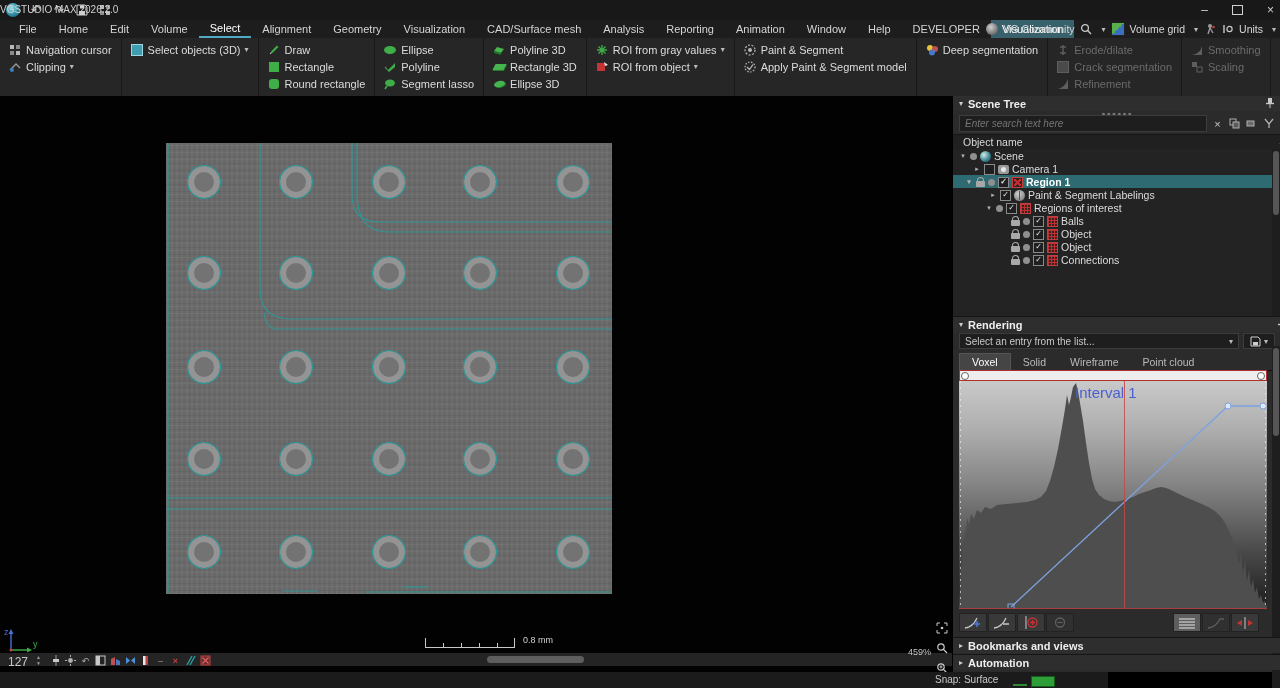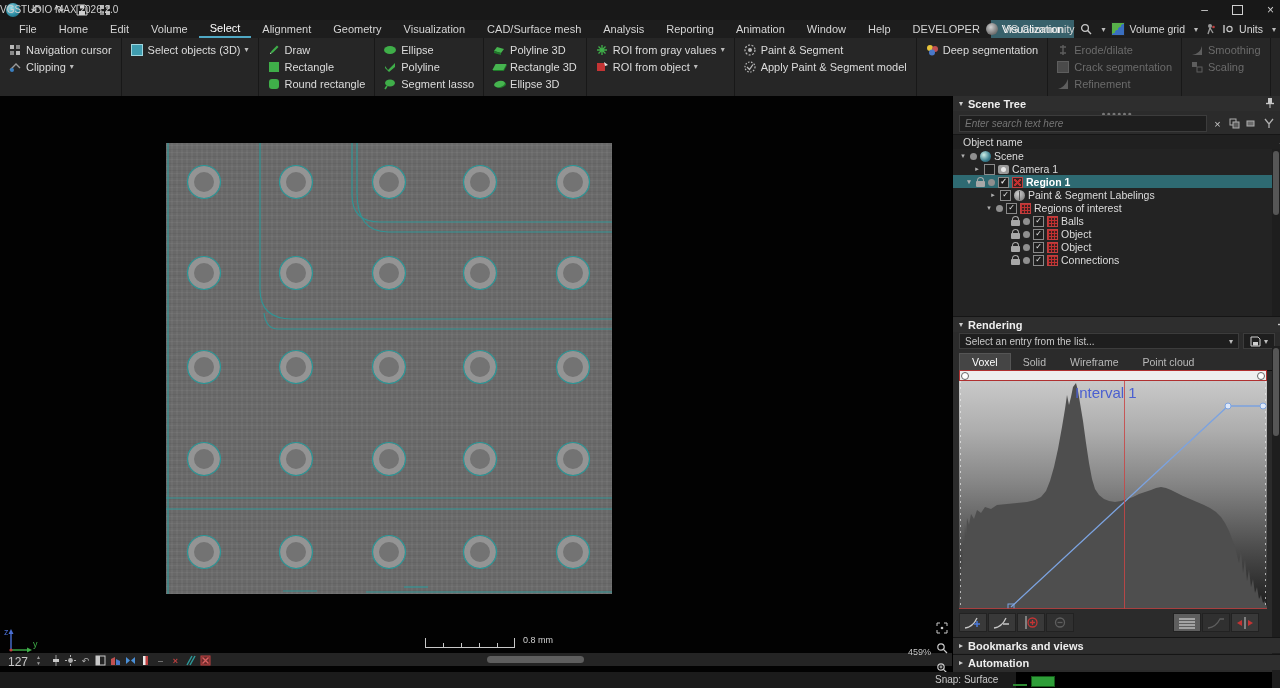--- a/index.html
+++ b/index.html
@@ -61,21 +61,21 @@
   #hscroll{left:0;top:557px;width:952px;height:13px;background:#242424}
   #hthumb{left:487px;top:560px;width:97px;height:7px;border-radius:4px;background:#5e5e5e}
   #slice{left:8px;top:559px;color:#c8c8c8;font-size:12px}
   #spin{left:36px;top:558px;display:flex;flex-direction:column;color:#9a9a9a;font-size:5px;line-height:6px}
   #minitools{left:50px;top:558px;display:flex;gap:4px;align-items:center;height:13px}
   .mt{width:11px;height:11px;display:inline-flex;align-items:center;justify-content:center;font-size:9px}
   #zoomstack{left:936px;top:524px;display:flex;flex-direction:column;gap:2px;align-items:center}
   #zoomlvl{left:908px;top:551px;color:#c8c8c8;font-size:9px}
   #axes{left:2px;top:530px}
   
-  #statusbar{left:0;top:672px;width:1016px;height:16px;background:#1b1b1b}
+  #statusbar{left:0;top:672px;width:1108px;height:16px;background:#1b1b1b}
   #snap{left:935px;top:2px;color:#c9c9c9;font-size:10px}
   #gunderline{left:1013px;top:12px;width:14px;height:2px;background:#2e8b33}
   #grect{left:1031px;top:4px;width:22px;height:9px;background:#2e9e38;border:1px solid #155c1a}
   
   #panel{left:952px;top:96px;width:328px;height:576px;background:#2b2b2b;border-left:1px solid #000}
   .shead{height:15px;display:flex;align-items:center;padding:0 6px;color:#eee;font-size:11px;font-weight:bold;background:#2e2e2e;border-top:1px solid #151515}
   .shead .tri{font-size:8px;color:#ccc;margin-right:5px;font-weight:normal}
   .pin{margin-left:auto}
   #dragdots{top:15px;left:0;width:328px;text-align:center;color:#777;font-size:7px;letter-spacing:1px;line-height:5px}
   #searchrow{top:19px;left:6px;width:316px;height:17px;display:flex;align-items:center;gap:4px}

